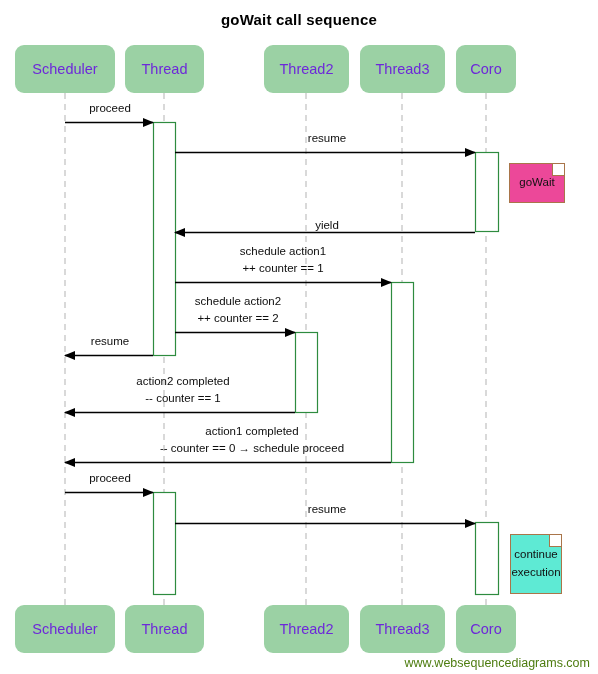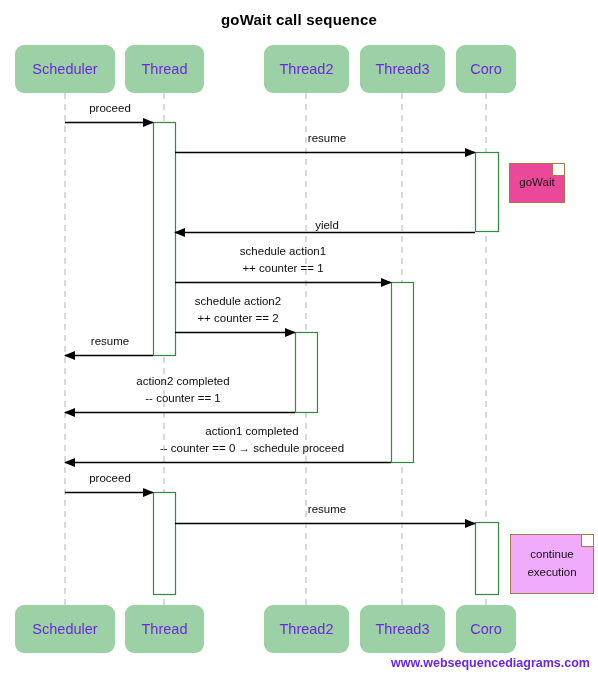--- a/index.html
+++ b/index.html
@@ -32,23 +32,22 @@
     font-size: 15px;
     font-weight: bold;
     color: #000000;
     letter-spacing: 0.2px;
   }
   .footer {
     position: absolute;
     right: 8px;
     top: 656px;
     font-size: 12.5px;
-    color: #6d28d9;
+    color: #4d7c0f;
     text-align: right;
-    font-weight: bold;
   }
   .actor-box {
     position: absolute;
     box-sizing: border-box;
     background: #9BD1A4;
     border-radius: 9px;
     display: flex;
     align-items: center;
     justify-content: center;
     font-size: 14.5px;
@@ -201,21 +200,21 @@
       </div>
       <div class="msg-label" style="left: 327px; top: 501px;">
         <div style="line-height: 17px;">resume</div>
       </div>
     </div>
   <div id="notes">
       <div class="note" style="left: 509px; top: 163px; width: 56px; height: 40px; background: #ec4899; border-color: rgb(169, 117, 74);">
         <span class="fold"></span>
         <span class="note-line">goWait</span>
       </div>
-      <div class="note" style="left: 510px; top: 534px; width: 84px; height: 60px; background: #f0abfc; border-color: rgb(169, 117, 74);">
+      <div class="note" style="left: 510px; top: 534px; width: 52px; height: 60px; background: #5eead4; border-color: rgb(169, 117, 74);">
         <span class="fold"></span>
         <span class="note-line">continue</span>
         <span class="note-line">execution</span>
       </div>
     </div>
 
   <div class="footer">www.websequencediagrams.com</div>
 </div>
 
 </body></html>

